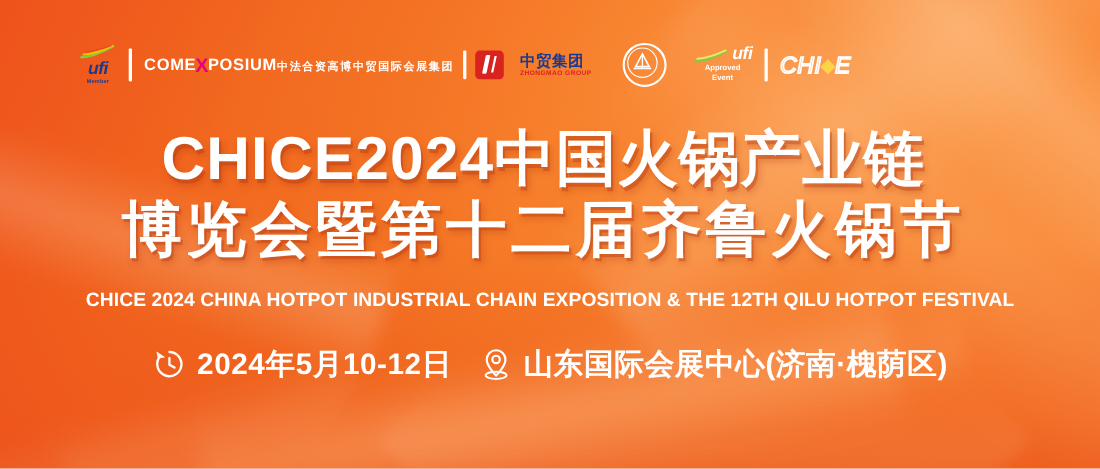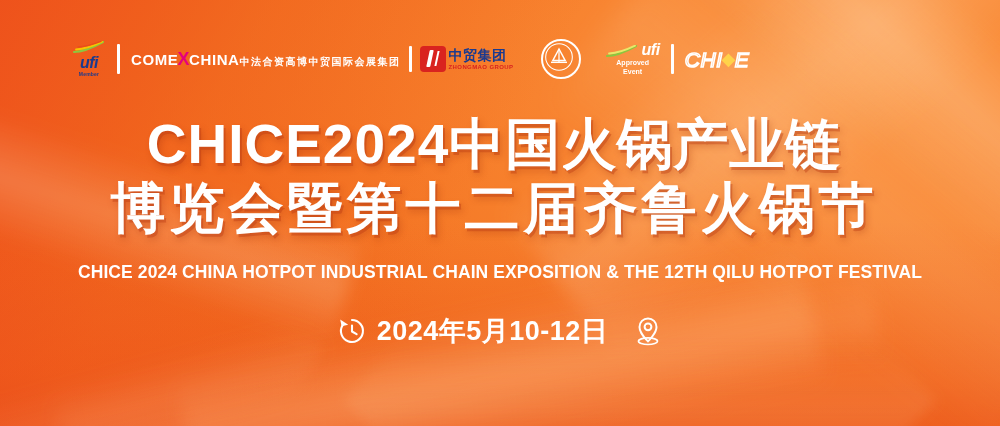--- a/index.html
+++ b/index.html
@@ -176,21 +176,21 @@
     font-weight: 700;
     color: #ffffff;
     letter-spacing: 1.5px;
     white-space: nowrap;
   }
 
   
   .zm {
     display: flex;
     align-items: center;
-    gap: 3px;
+    gap: 15px;
   }
   .zm-badge {
     width: 26px; height: 26px;
     background: #d9231f;
     border-radius: 4px;
     position: relative;
     flex: none;
   }
   .zm-badge::after {
     content: "";
@@ -381,21 +381,21 @@
       </div>
     </div>
 
     <div class="divider"></div>
 
     <div class="logo-group">
       <div class="comex">
         <div class="comex-word">
           <span>COME</span>
             <span class="comex-x">X</span>
-            <span>CHINA</span>
+            <span>POSIUM</span>
         </div>
         <div class="comex-cn">中法合资高博中贸国际会展集团</div>
       </div>
     </div>
 
     <div class="divider short" style="margin-left:8px;margin-right:8px;"></div>
 
     <div class="logo-group zm">
       <div class="zm-badge"></div>
       <div class="zm-text">
@@ -460,17 +460,18 @@
       </svg>
       <span class="info-text">2024年5月10-12日</span>
     </div>
 
     <div class="info-item">
       <svg class="info-icon" viewBox="0 0 32 32">
         <path d="M16 3.4 C11.3 3.4 7.5 7.2 7.5 11.9 C7.5 18.2 16 26.4 16 26.4 C16 26.4 24.5 18.2 24.5 11.9 C24.5 7.2 20.7 3.4 16 3.4 Z" fill="none" stroke="#ffffff" stroke-width="2"></path>
         <circle cx="16" cy="11.8" r="3.4" fill="none" stroke="#ffffff" stroke-width="2"></circle>
         <ellipse cx="16" cy="26.2" rx="9.5" ry="3.3" fill="none" stroke="#ffffff" stroke-width="1.7"></ellipse>
       </svg>
+      <span class="info-text">山东国际会展中心(济南·槐荫区)</span>
     </div>
 
   </div>
 
 </div>
 
 </body></html>

